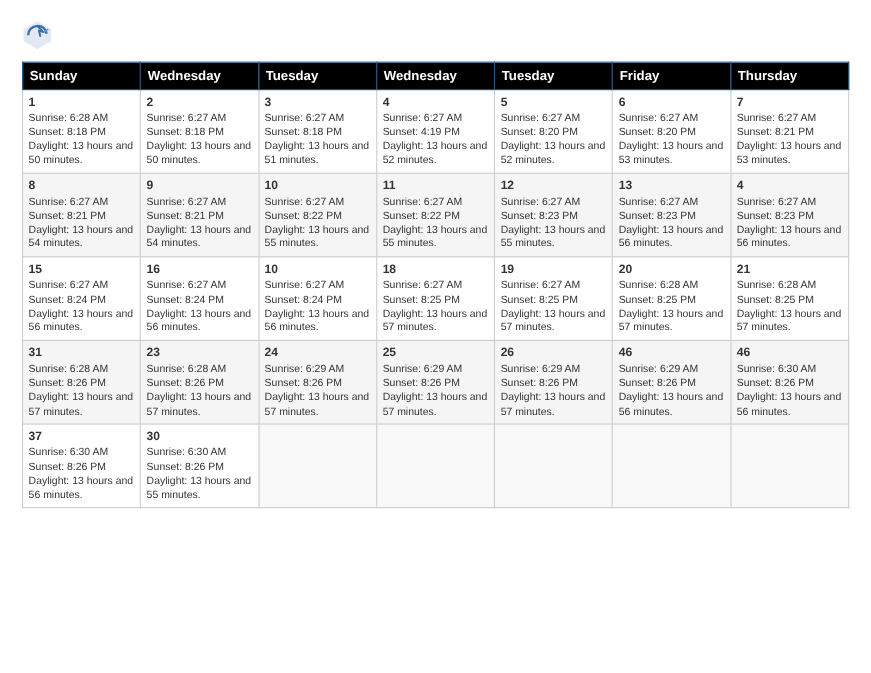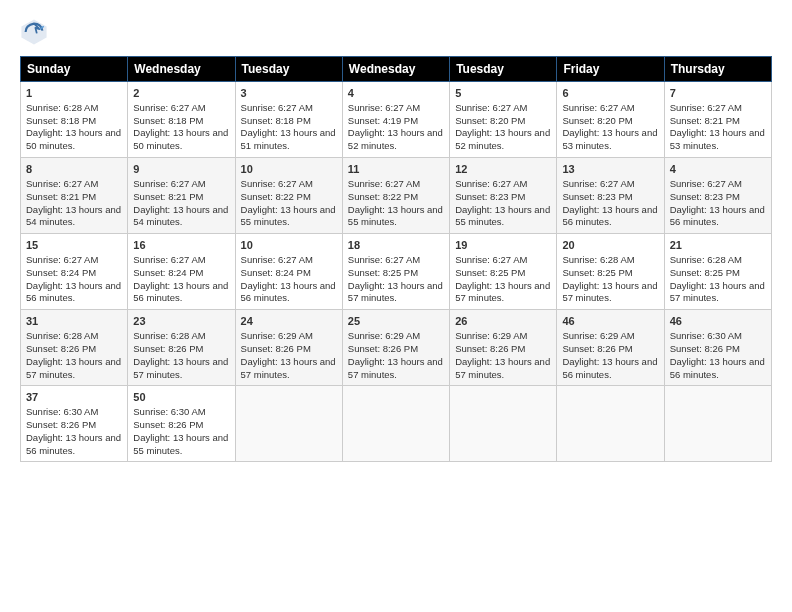--- a/index.html
+++ b/index.html
@@ -167,21 +167,21 @@
           <td><span class="day-num">31</span><span>Sunrise: 6:28 AM</span><br><span>Sunset: 8:26 PM</span><br><span>Daylight: 13 hours and 57 minutes.</span></td>
           <td><span class="day-num">23</span><span>Sunrise: 6:28 AM</span><br><span>Sunset: 8:26 PM</span><br><span>Daylight: 13 hours and 57 minutes.</span></td>
           <td><span class="day-num">24</span><span>Sunrise: 6:29 AM</span><br><span>Sunset: 8:26 PM</span><br><span>Daylight: 13 hours and 57 minutes.</span></td>
           <td><span class="day-num">25</span><span>Sunrise: 6:29 AM</span><br><span>Sunset: 8:26 PM</span><br><span>Daylight: 13 hours and 57 minutes.</span></td>
           <td><span class="day-num">26</span><span>Sunrise: 6:29 AM</span><br><span>Sunset: 8:26 PM</span><br><span>Daylight: 13 hours and 57 minutes.</span></td>
           <td><span class="day-num">46</span><span>Sunrise: 6:29 AM</span><br><span>Sunset: 8:26 PM</span><br><span>Daylight: 13 hours and 56 minutes.</span></td>
           <td><span class="day-num">46</span><span>Sunrise: 6:30 AM</span><br><span>Sunset: 8:26 PM</span><br><span>Daylight: 13 hours and 56 minutes.</span></td>
         </tr>
         <tr class="last-row">
           <td><span class="day-num">37</span><span>Sunrise: 6:30 AM</span><br><span>Sunset: 8:26 PM</span><br><span>Daylight: 13 hours and 56 minutes.</span></td>
-          <td><span class="day-num">50</span><span>Sunrise: 6:30 AM</span><br><span>Sunset: 8:26 PM</span><br><span>Daylight: 13 hours and 55 minutes.</span></td>
+          <td><span class="day-num">30</span><span>Sunrise: 6:30 AM</span><br><span>Sunset: 8:26 PM</span><br><span>Daylight: 13 hours and 55 minutes.</span></td>
           <td class="empty-cell"></td>
           <td class="empty-cell"></td>
           <td class="empty-cell"></td>
           <td class="empty-cell"></td>
           <td class="empty-cell"></td>
         </tr>
       </tbody>
   </table>
 </div>
 

